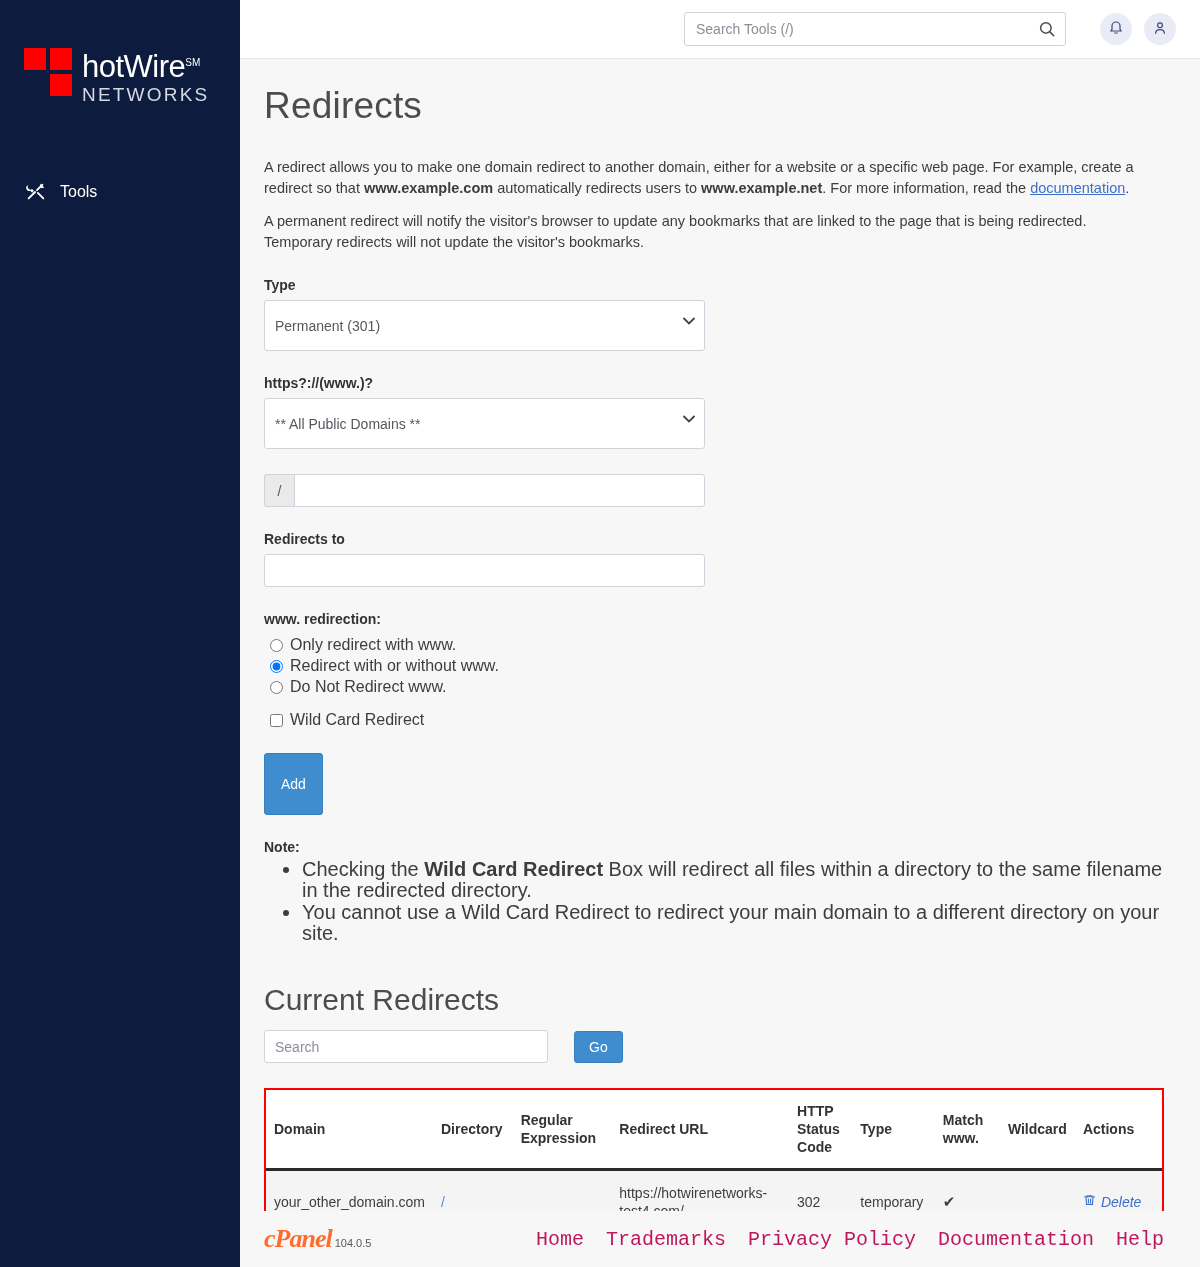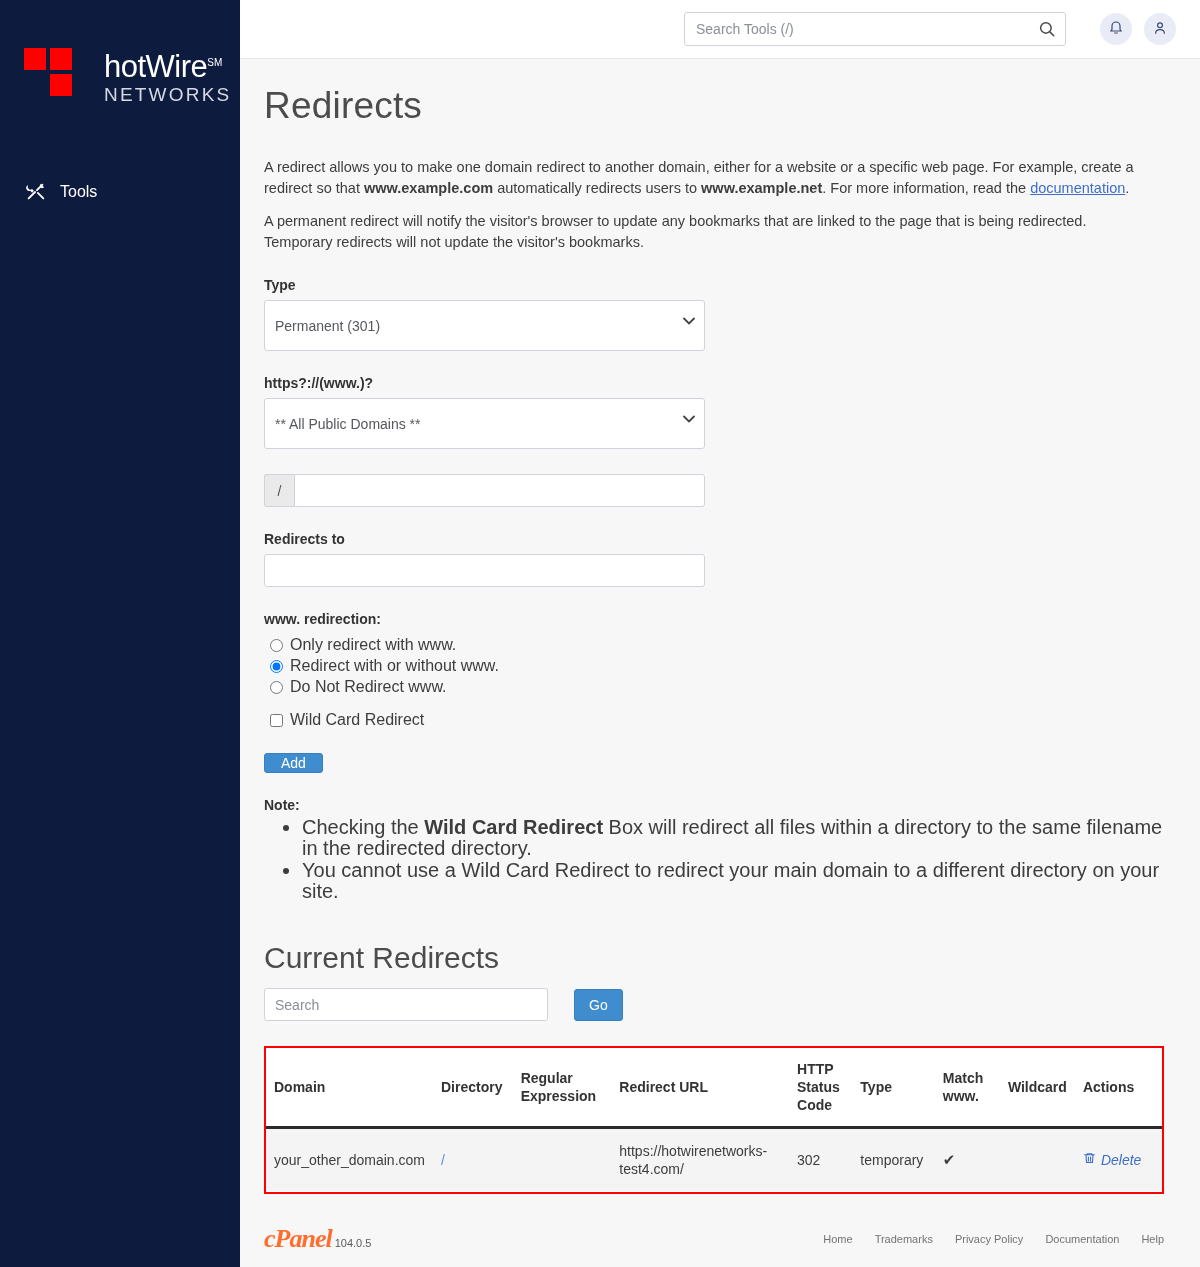--- a/index.html
+++ b/index.html
@@ -22,21 +22,20 @@
     width: 240px;
     min-width: 240px;
     background: #0d1b3e;
     color: #ffffff;
     position: relative;
   }
   .brand {
     padding: 44px 0 0 24px;
     display: flex;
     align-items: flex-start;
-    gap: 22px;
   }
   .brand-squares {
     width: 52px;
     height: 52px;
     position: relative;
     margin-right: 6px;
     margin-top: 4px;
   }
   .sq { position: absolute; background: #ff0000; width: 22px; height: 22px; }
   .sq.a { left: 0;   top: 0; }
@@ -252,21 +251,21 @@
   }
   .check-row { margin-top: 15px; }
 
   .btn-primary {
     margin-top: 21px;
     background: #3f8dcf;
     border: 1px solid #3680c0;
     color: #ffffff;
     font-size: 14px;
     font-family: "Liberation Sans", sans-serif;
-    padding: 1px 16px;
+    padding: 22px 16px;
     border-radius: 3px;
     cursor: pointer;
   }
 
   .note-title {
     font-size: 14px;
     font-weight: 700;
     color: #333;
     margin-top: 24px;
   }
@@ -421,24 +420,25 @@
     letter-spacing: -1px;
     line-height: 30px;
   }
   .cpanel-ver {
     font-size: 11px;
     color: #5a5a5a;
     margin-left: 3px;
   }
   .footer-links { display: flex; gap: 22px; }
   .footer-links a {
-    color: #737373;
+    color: #be185d;
     text-decoration: none;
-    font-size: 11px;
-    cursor: pointer;
+    font-size: 20px;
+    cursor: pointer;
+    font-family: Liberation Mono, monospace;
   }
 </style>
 </head>
 <body>
 
 <div class="app">
 
   <aside class="sidebar">
     <div class="brand">
       <div class="brand-squares">

